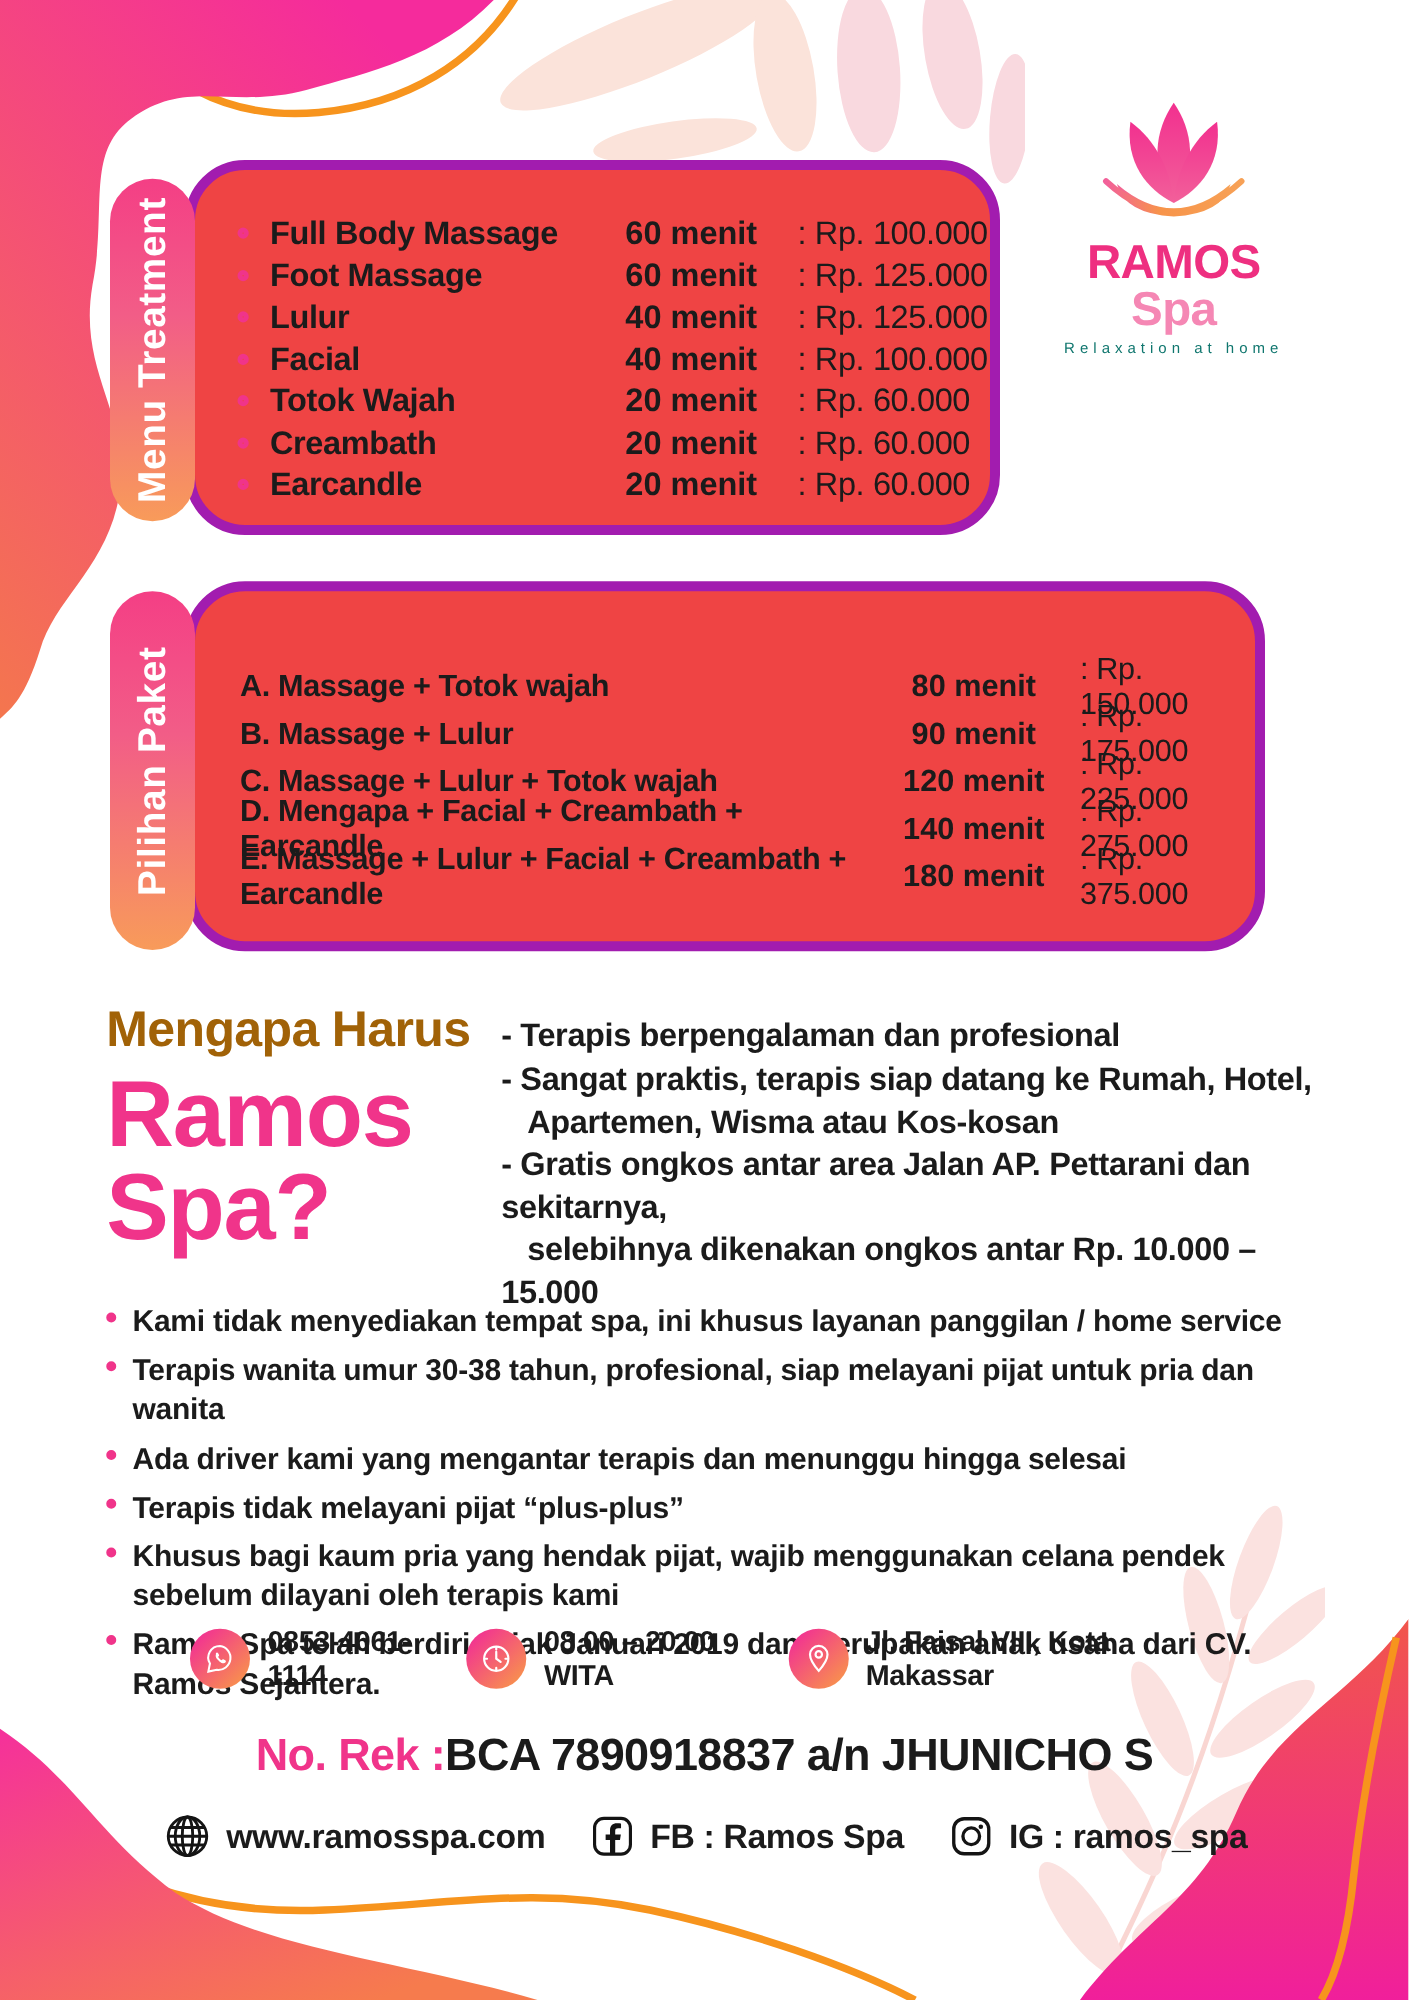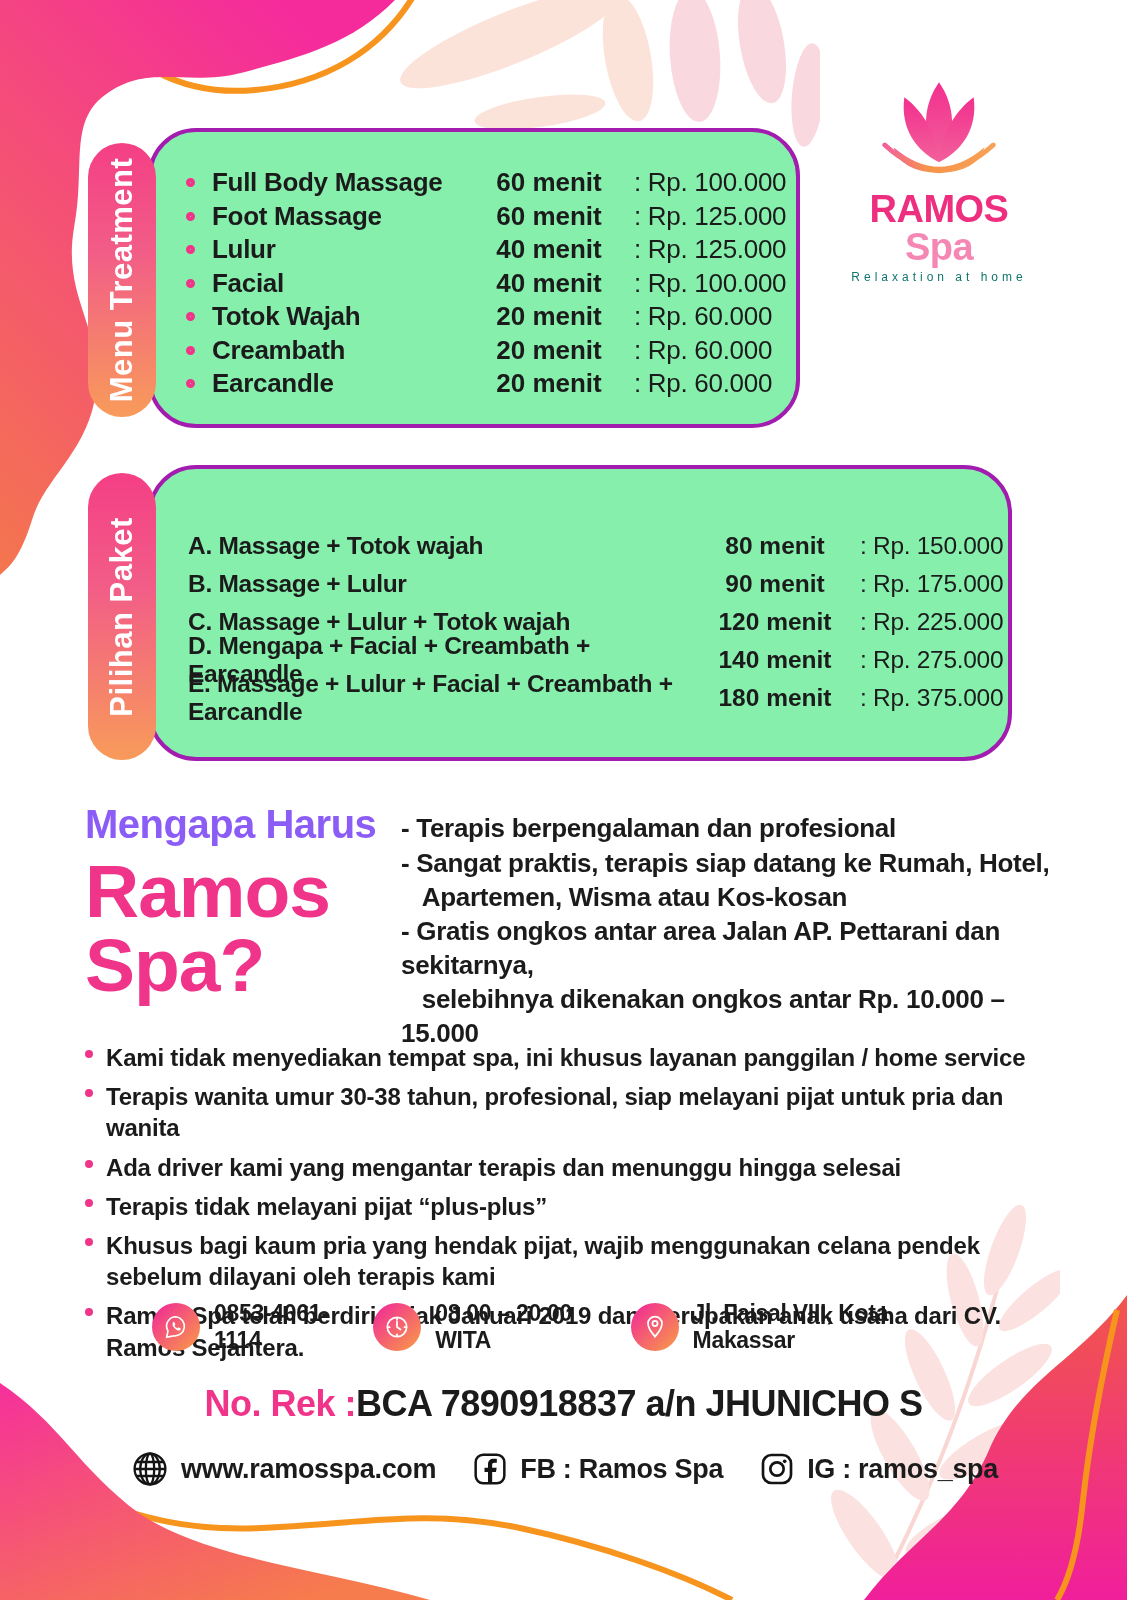--- a/index.html
+++ b/index.html
@@ -1,21 +1,21 @@
 <!DOCTYPE html>
 <html><head>
 <meta charset="utf-8">
 <style>
   * { margin:0; padding:0; box-sizing:border-box; }
   body { background:#ffffff; font-family:"Liberation Sans", sans-serif; }
   .page { position:relative; width:1127px; height:1600px; background:#fff; overflow:hidden; color:#1b1b1b; }
   svg.deco { position:absolute; pointer-events:none; }
 
   
-  .menu-box { position:absolute; background:#86efac; border:4px solid #a21caf; border-radius:48px; z-index:2; }
+  .menu-box { position:absolute; background:#ef4444; border:8px solid #a21caf; border-radius:48px; z-index:2; }
   .box1 { left:148px; top:128px; width:652px; height:300px; }
   .box2 { left:148px; top:465px; width:864px; height:296px; }
 
   .pill { position:absolute; width:68px; background:linear-gradient(180deg,#F43F85 0%,#F25D87 40%,#F89B5A 100%);
           border-radius:36px; z-index:3; display:flex; align-items:center; justify-content:center; }
   .pill1 { left:88px; top:143px; height:274px; }
   .pill2 { left:88px; top:473px; height:287px; }
   .pill span { transform:rotate(-90deg); white-space:nowrap; color:#fff; font-size:31px; font-weight:700; letter-spacing:.5px; }
 
   .box1-grid { margin:34px 0 0 34px; display:grid; grid-template-columns:26px 262px 150px auto; align-items:center; }
@@ -33,21 +33,21 @@
   
   .logo { position:absolute; left:833px; top:80px; width:212px; text-align:center; z-index:2; }
   .logo .brand { font-size:38px; letter-spacing:-.5px; line-height:1; margin-top:2px; }
   .logo .brand b { color:#EE2F80; font-weight:800; }
   .logo .brand i { color:#F587B4; font-style:normal; font-weight:700; }
   .logo .tagline { font-size:12px; color:#0f766e; letter-spacing:4px; margin-top:4px; white-space:nowrap; }
 
   
   .why { position:absolute; left:85px; top:802px; width:975px; display:flex; gap:24px; z-index:2; }
   .why-titles { width:292px; flex:0 0 auto; }
-  .why-t1 { color:#8b5cf6; font-size:40px; font-weight:700; letter-spacing:-.5px; }
+  .why-t1 { color:#a16207; font-size:40px; font-weight:700; letter-spacing:-.5px; }
   .why-t2 { color:#F0348A; font-size:75px; font-weight:800; line-height:.98; letter-spacing:-1px; margin-top:8px; }
   .why-points { padding-top:10px; display:flex; flex-direction:column; gap:1px; }
   .why-point { font-size:26px; font-weight:700; line-height:1.3; white-space:pre-wrap; letter-spacing:-.3px; }
 
   
   .notes { position:absolute; left:85px; top:1042px; width:985px; display:flex; flex-direction:column; gap:8px; z-index:2; }
   .note { display:flex; gap:13px; font-size:24px; font-weight:700; line-height:1.3; letter-spacing:-.2px; }
   .note .donut { flex:0 0 auto; margin-top:8px; width:8px; height:8px; border-width:4px; }
 
   

